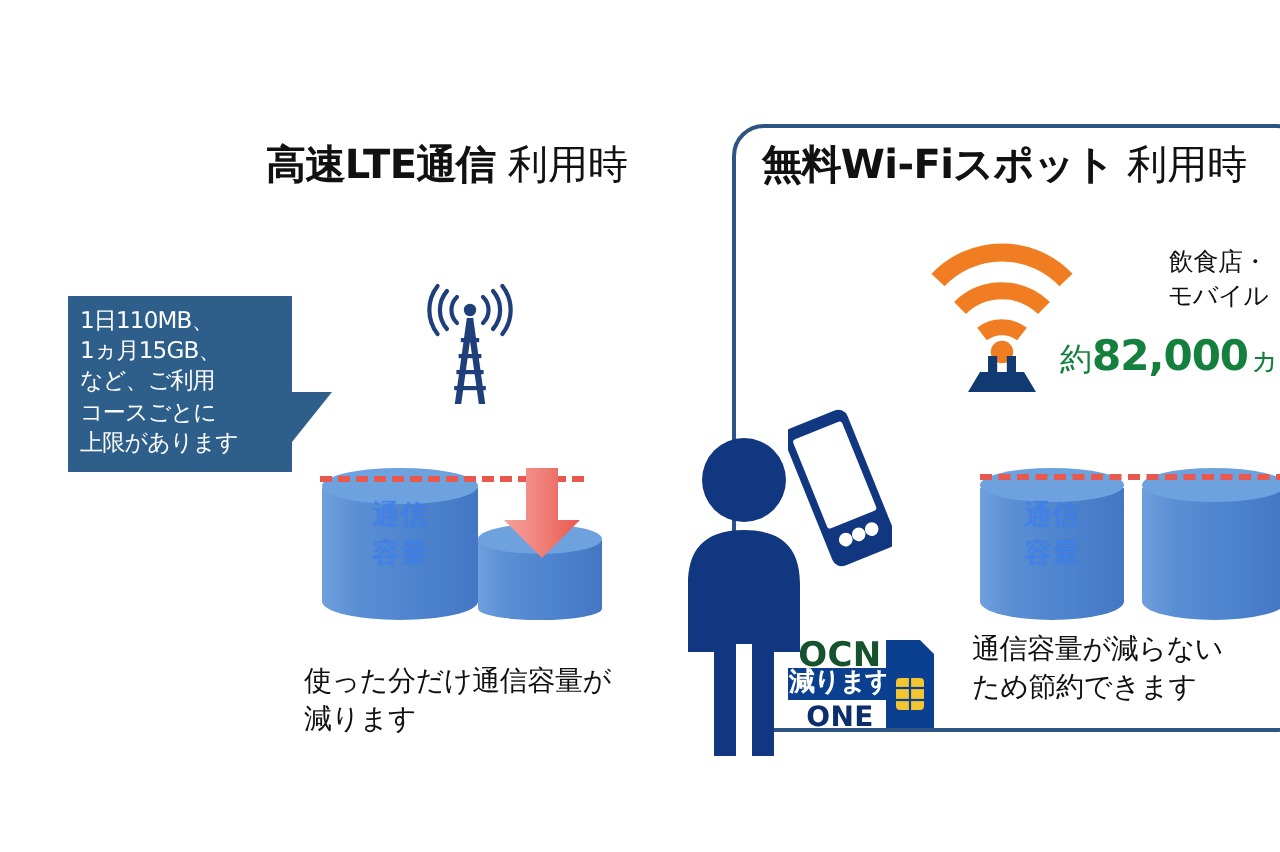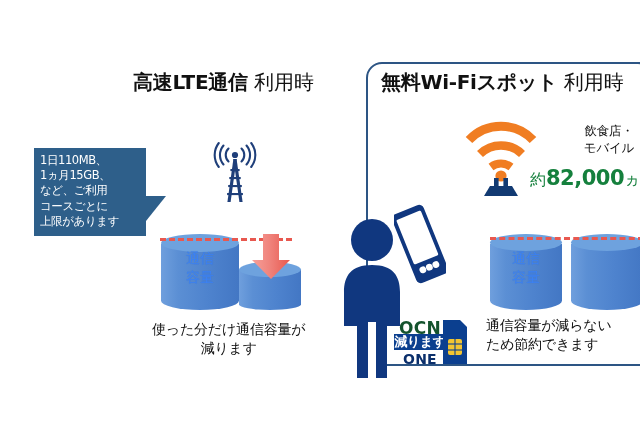--- a/index.html
+++ b/index.html
@@ -182,21 +182,21 @@
 
   
   .caption {
     position: absolute;
     font-size: 14px;
     line-height: 19px;
     color: #111111;
     white-space: pre;
     letter-spacing: -0.2px;
   }
-  #caption-left { left: 118px; top: 320px; text-align: center; }
+  #caption-left { left: 118px; top: 332px; }
   #caption-right { left: 452px; top: 316px; }
 
   
   #wifi-icon {
     position: absolute;
     left: 427px;
     top: 110px;
     width: 80px;
     height: 86px;
   }

